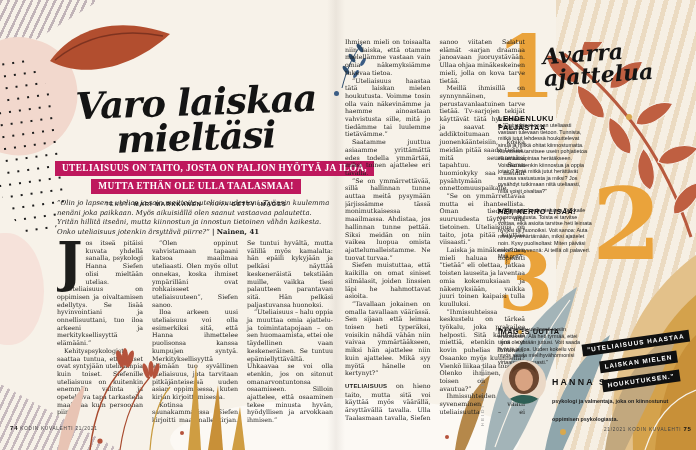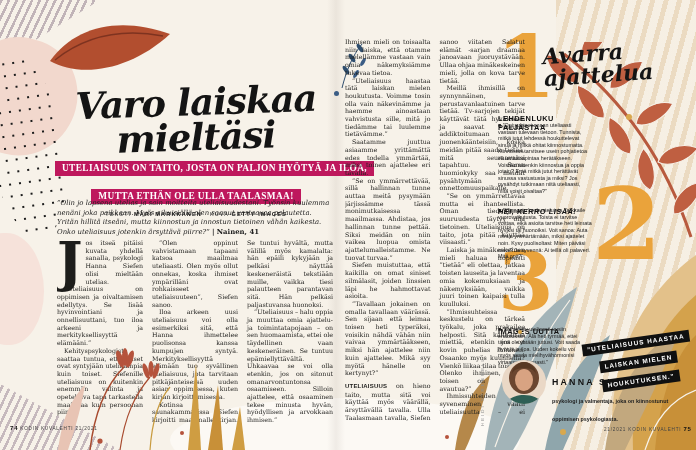--- a/index.html
+++ b/index.html
@@ -28,21 +28,21 @@
     border-radius:50%;z-index:2;}
   .dot{border-radius:50%;z-index:6;}
   
   .title-block{left:55px;top:84px;width:282px;text-align:center;z-index:5;}
   .script{font-family:"DejaVu Serif",serif;font-style:italic;font-weight:bold;color:#141414;}
   .title-l1{font-size:37px;line-height:36px;letter-spacing:-1px;transform:rotate(-2deg);display:block;}
   .title-l2{font-size:37px;line-height:34px;letter-spacing:-1px;transform:rotate(-2deg);display:block;}
   .banner{display:table;margin:7px auto 0;background:#be185d;color:#fff;
     font-family:Liberation Serif, serif;font-weight:bold;font-size:9.3px;line-height:11px;
     letter-spacing:.4px;padding:2px 7px;white-space:nowrap;}
-  .banner.b2{margin-top:13px;}
+  .banner.b2{margin-top:3px;}
   .credits{margin-top:7px;font-family:"Liberation Sans",sans-serif;font-size:5.6px;
     letter-spacing:1.1px;color:#333;}
   .credits b{color:#111;}
   .intro-quote{left:57px;top:199px;width:274px;font-style:italic;font-size:6.9px;
     line-height:9.6px;z-index:5;color:#222;}
   .intro-quote b{font-style:normal;}
   .cols{z-index:5;text-align:justify;font-size:6.3px;line-height:7.7px;word-spacing:-.3px;
     overflow:hidden;}
   .cols-left{left:57px;top:239px;width:276px;height:188px;column-count:3;column-gap:9px;}
   .cols-right{left:345px;top:38px;width:180px;height:384px;column-count:2;column-gap:9px;}

